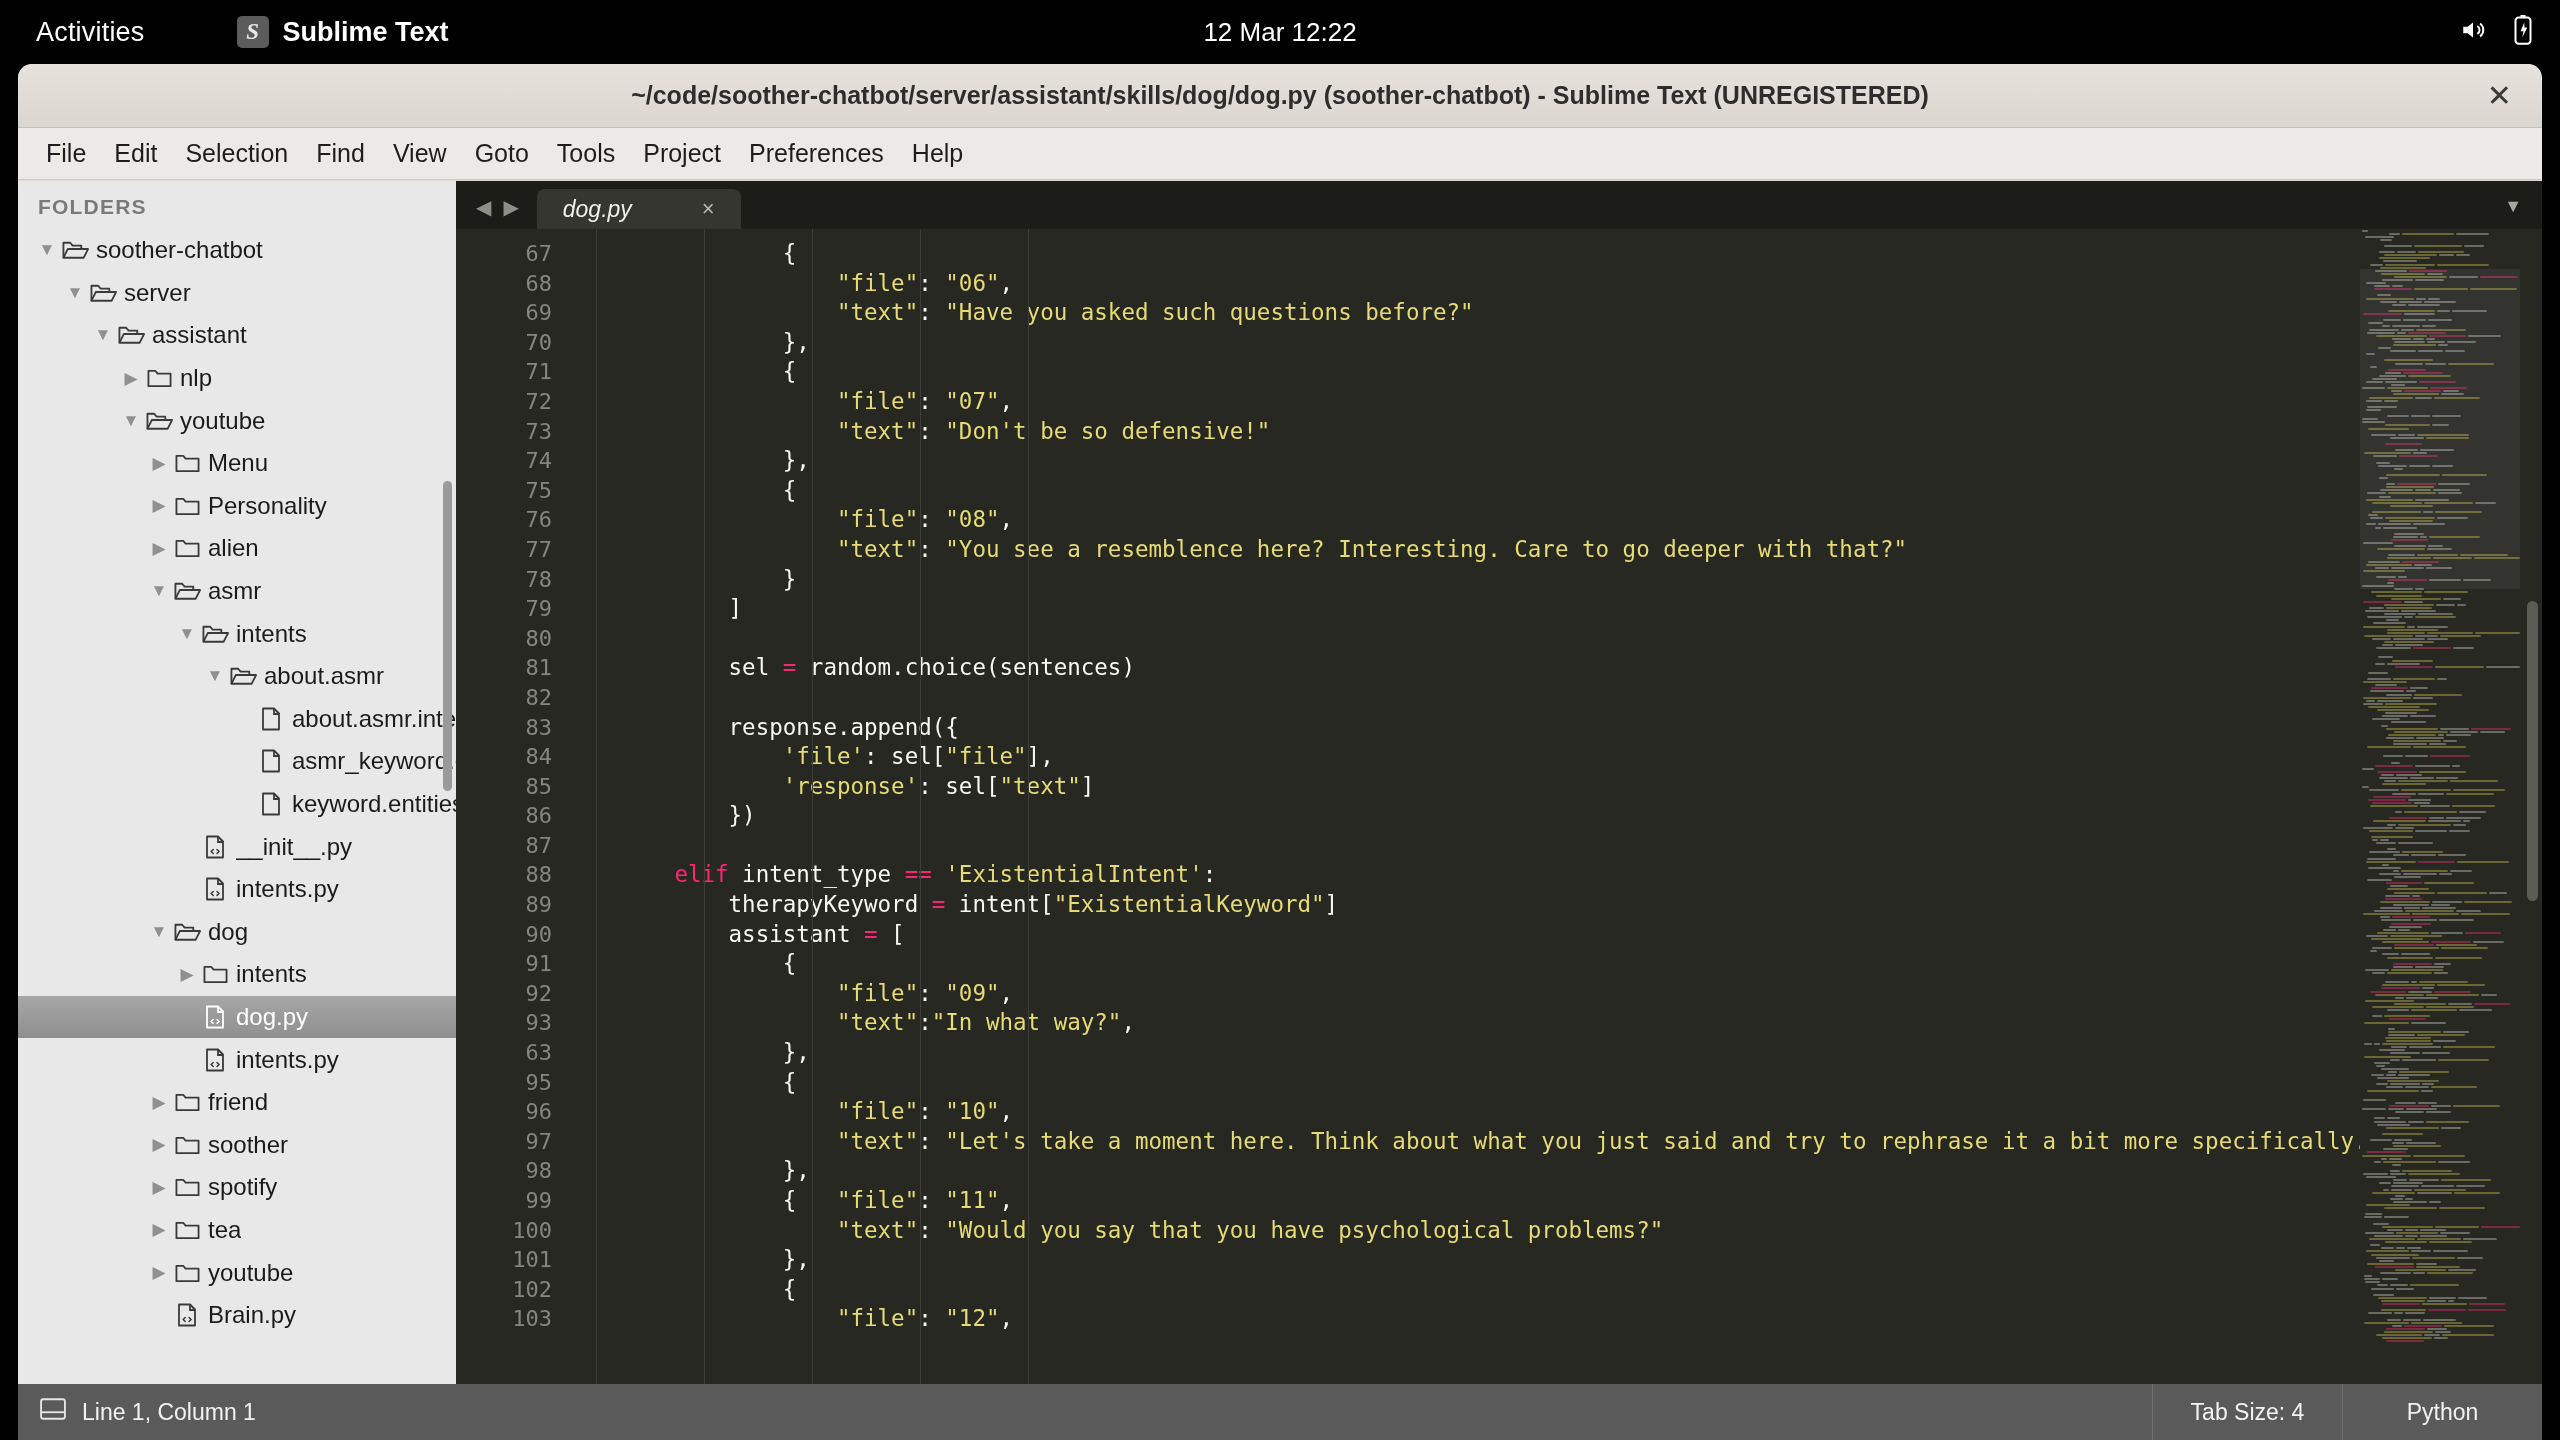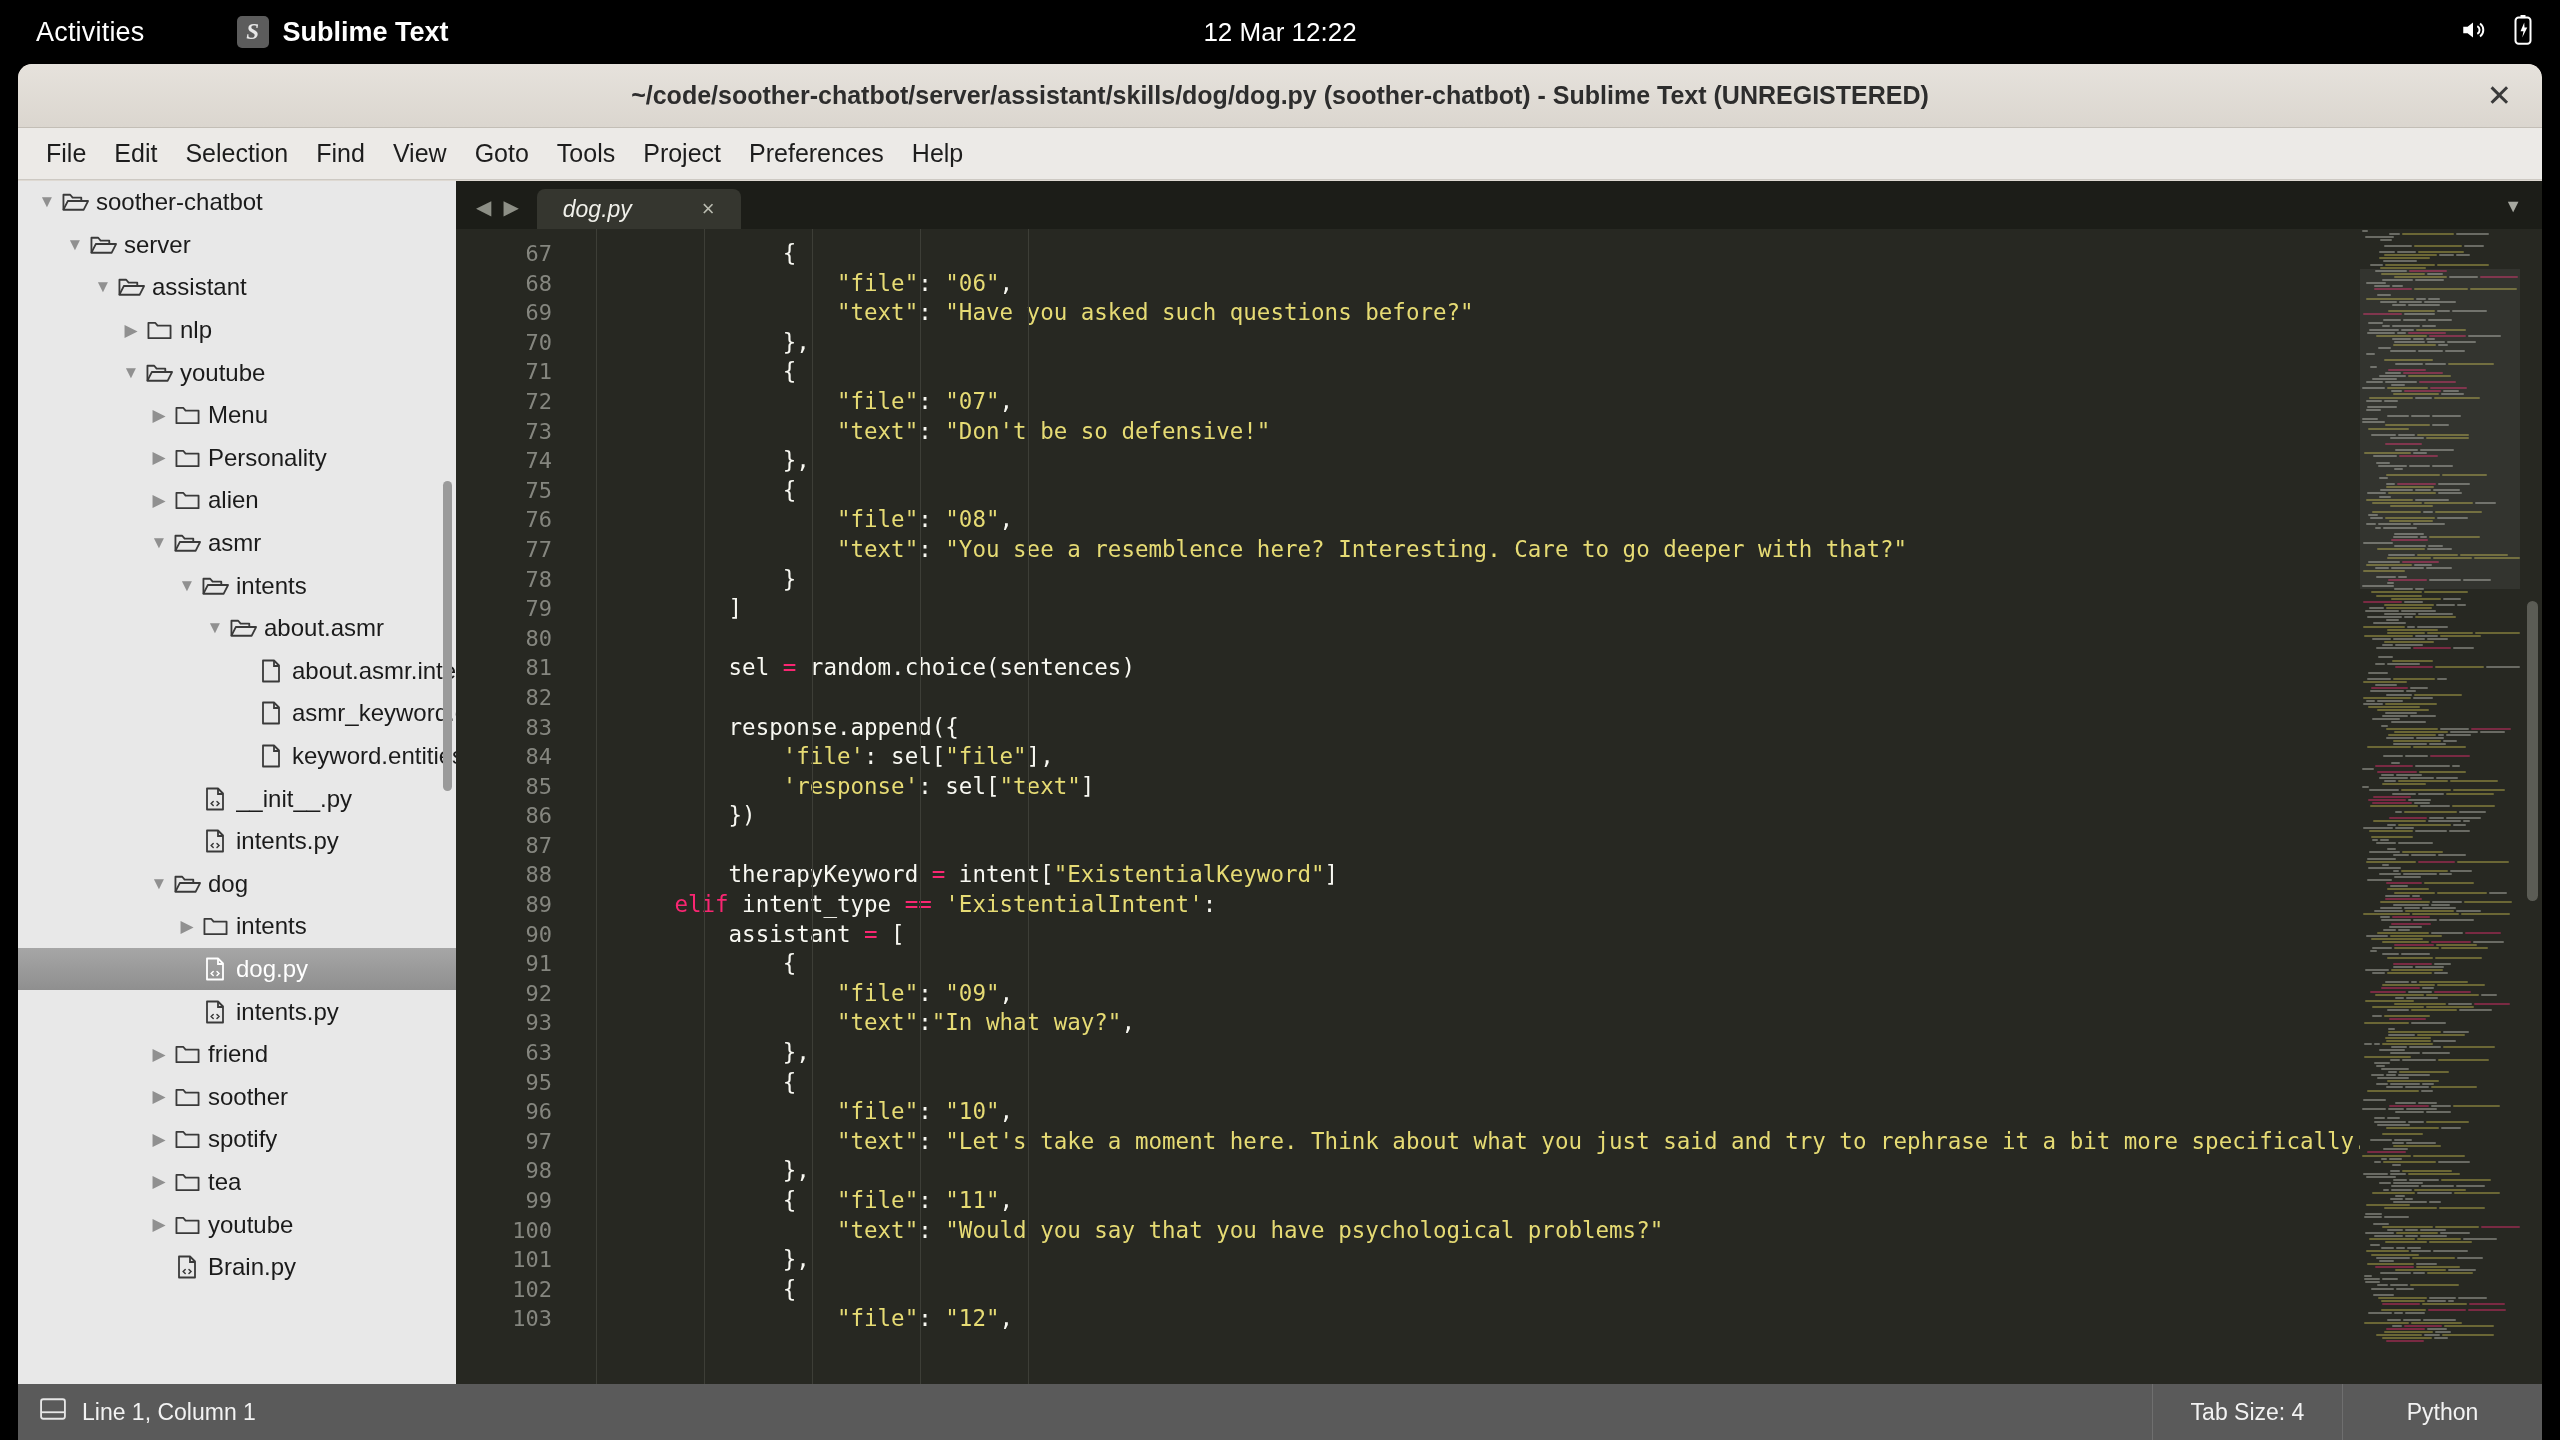--- a/index.html
+++ b/index.html
@@ -141,20 +141,21 @@
       <div class="mi">Goto</div>
       <div class="mi">Tools</div>
       <div class="mi">Project</div>
       <div class="mi">Preferences</div>
       <div class="mi">Help</div>
     </div>
 
   <div id="body">
 
     <div id="sidebar">
+      <div class="folders-hdr">FOLDERS</div>
       <div id="tree-host">
           <div class="row" style="padding-left: 16px;">
             <span class="arw">▼</span>
             <span class="ic">
               <svg width="27" height="22" viewBox="0 0 28 22">
                 <path d="M1.5 19V3.5h7l2.5 3h9v3.5" stroke="#3a3a3a" stroke-width="1.9" fill="none" stroke-linejoin="round"></path>
                 <path d="M1.5 19l4.5-9h21l-4.5 9z" stroke="#3a3a3a" stroke-width="1.9" fill="none" stroke-linejoin="round"></path>
               </svg>
             </span>
             <span class="lbl">soother-chatbot</span>
@@ -485,22 +486,22 @@
             <pre><span class="pl">                }</span></pre>
             <pre><span class="pl">            ]</span></pre>
             <pre><span class="pl"></span></pre>
             <pre><span class="pl">            sel </span><span class="op">=</span><span class="pl"> random.choice(sentences)</span></pre>
             <pre><span class="pl"></span></pre>
             <pre><span class="pl">            response.append({</span></pre>
             <pre><span class="pl">                </span><span class="str">'file'</span><span class="pl">: sel[</span><span class="str">"file"</span><span class="pl">],</span></pre>
             <pre><span class="pl">                </span><span class="str">'response'</span><span class="pl">: sel[</span><span class="str">"text"</span><span class="pl">]</span></pre>
             <pre><span class="pl">            })</span></pre>
             <pre><span class="pl"></span></pre>
+            <pre><span class="pl">        </span><span class="kw">elif</span><span class="pl"> intent_type </span><span class="op">==</span><span class="pl"> </span><span class="str">'ExistentialIntent'</span><span class="pl">:</span></pre>
             <pre><span class="pl">            therapyKeyword </span><span class="op">=</span><span class="pl"> intent[</span><span class="str">"ExistentialKeyword"</span><span class="pl">]</span></pre>
-            <pre><span class="pl">        </span><span class="kw">elif</span><span class="pl"> intent_type </span><span class="op">==</span><span class="pl"> </span><span class="str">'ExistentialIntent'</span><span class="pl">:</span></pre>
             <pre><span class="pl">            assistant </span><span class="op">=</span><span class="pl"> [</span></pre>
             <pre><span class="pl">                {</span></pre>
             <pre><span class="pl">                    </span><span class="str">"file"</span><span class="pl">: </span><span class="str">"09"</span><span class="pl">,</span></pre>
             <pre><span class="pl">                    </span><span class="str">"text"</span><span class="pl">:</span><span class="str">"In what way?"</span><span class="pl">,</span></pre>
             <pre><span class="pl">                },</span></pre>
             <pre><span class="pl">                {</span></pre>
             <pre><span class="pl">                    </span><span class="str">"file"</span><span class="pl">: </span><span class="str">"10"</span><span class="pl">,</span></pre>
             <pre><span class="pl">                    </span><span class="str">"text"</span><span class="pl">: </span><span class="str">"Let's take a moment here. Think about what you just said and try to rephrase it a bit more specifically."</span></pre>
             <pre><span class="pl">                },</span></pre>
             <pre><span class="pl">                {   </span><span class="str">"file"</span><span class="pl">: </span><span class="str">"11"</span><span class="pl">,</span></pre>

